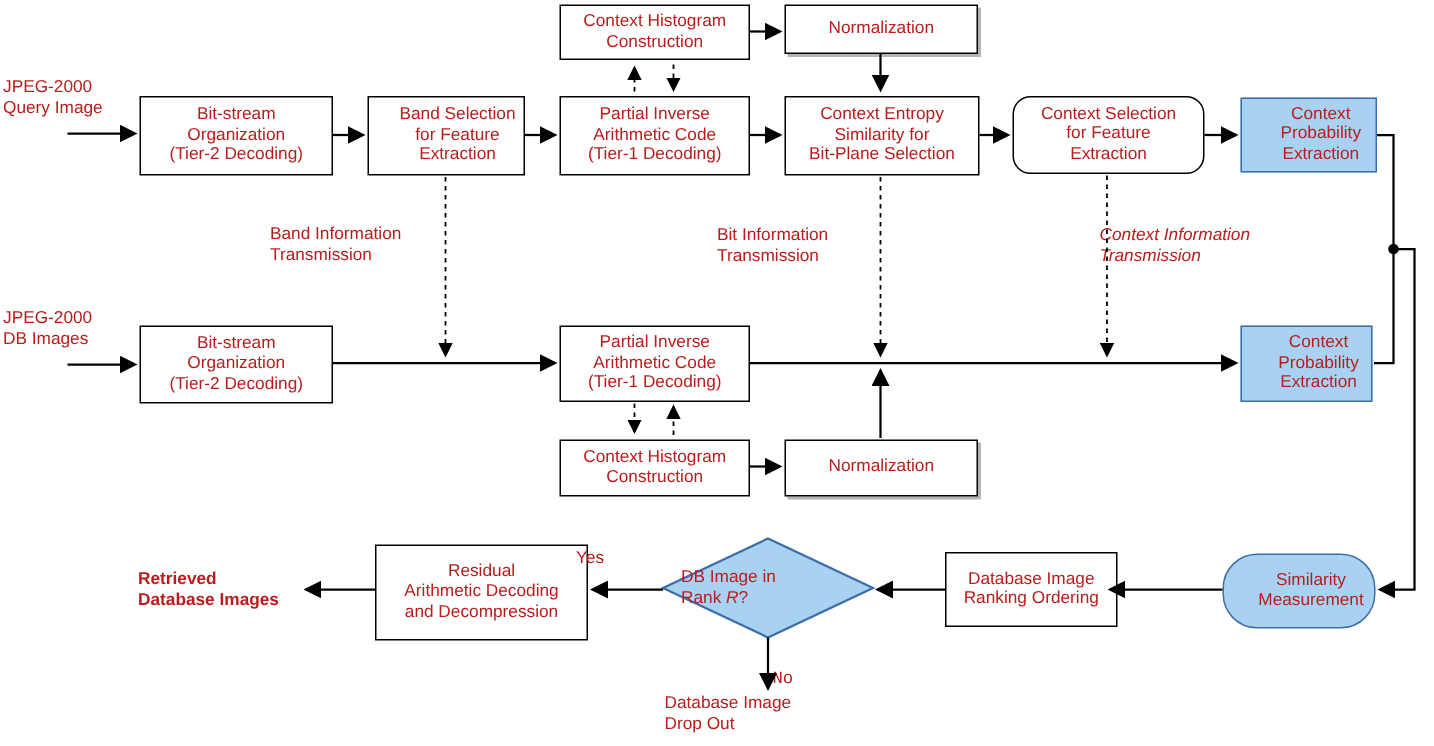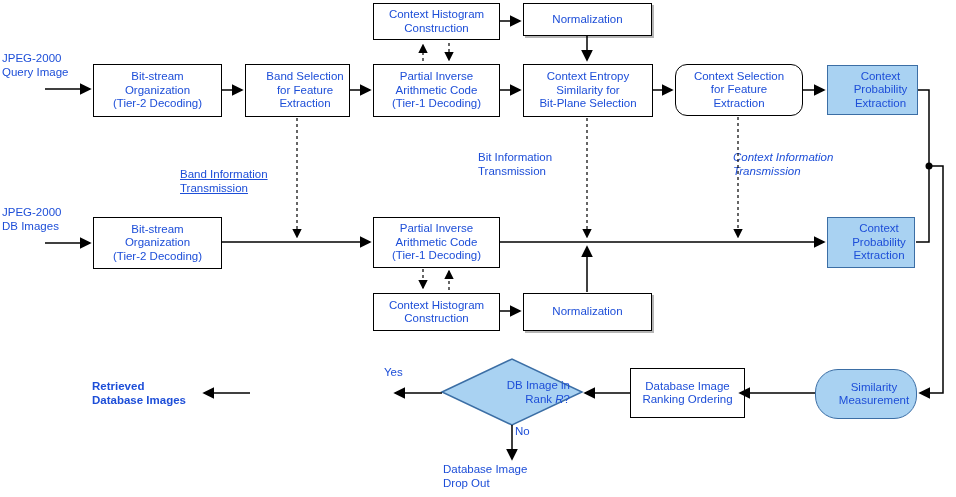--- a/index.html
+++ b/index.html
@@ -1,40 +1,40 @@
 <!DOCTYPE html>
 <html style="--hl-fill: #A9D2F2; --hl-border: #3B6EA5; --bg: #FFFFFF;"><head>
 <meta charset="utf-8">
 <style>
   html,body{margin:0;padding:0;background:#fff;}
   #canvas{
     position:relative;width:956px;height:497px;background:var(--bg,#fff);
     font-family:"Liberation Sans","DejaVu Sans",sans-serif;
-    color:#1d4ed8;overflow:hidden;
+    color:#b91c1c;overflow:hidden;
   }
   .node{
     position:absolute;box-sizing:border-box;
     background:#fff;border:1.5px solid #000;
     display:flex;align-items:center;justify-content:center;
     text-align:center;white-space:pre-line;
     font-size:11.5px;line-height:13.5px;
   }
   .node.hl{
     background:var(--hl-fill,#A9D2F2);
     border-color:var(--hl-border,#3B6EA5);
     padding-left:16px;
   }
   .node.shadow{box-shadow:2px 2px 0 rgba(120,120,120,.55);}
   .flabel{
     position:absolute;white-space:pre-line;
     font-size:11.5px;line-height:13.5px;
   }
   .diamond-text{
-    position:absolute;left:430px;top:379px;width:140px;
-    text-align:right;font-size:11.5px;line-height:13.5px;z-index:4;
+    position:absolute;left:454px;top:379px;width:140px;
+    text-align:left;font-size:11.5px;line-height:13.5px;z-index:4;
   }
   .diamond-text i{font-style:italic;}
   svg#wires{position:absolute;left:0;top:0;z-index:3;pointer-events:none;}
   .node,.flabel{z-index:2;}
 </style>
 </head>
 <body>
 
 <div id="canvas">
 
@@ -68,39 +68,42 @@
 Arithmetic Code
 (Tier-1 Decoding)</div>
   <div class="node hl" style="left:827px;top:217px;width:88px;height:51px;">Context
 Probability
 Extraction</div>
 
   <div class="node" style="left:373px;top:293px;width:127px;height:38px;">Context Histogram
 Construction</div>
   <div class="node shadow" style="left:523px;top:293px;width:129px;height:38px;">Normalization</div>
 
+  <div class="node" style="left:250px;top:363px;width:142px;height:64px;">Residual
+Arithmetic Decoding
+and Decompression</div>
   <div class="node" style="left:630px;top:368px;width:115px;height:50px;">Database Image
 Ranking Ordering</div>
   <div class="node hl" style="left:815px;top:369px;width:102px;height:50px;border-radius:23px;">Similarity
 Measurement</div>
 
   <div class="flabel" style="left:2px;top:52px;width:92px;">JPEG-2000
 Query Image</div>
   <div class="flabel" style="left:2px;top:206px;width:92px;">JPEG-2000
 DB Images</div>
-  <div class="flabel" style="left:180px;top:168px;width:125px;text-decoration:underline;">Band Information
+  <div class="flabel" style="left:180px;top:150px;width:125px;">Band Information
 Transmission</div>
   <div class="flabel" style="left:478px;top:151px;width:125px;">Bit Information
 Transmission</div>
   <div class="flabel" style="left:733px;top:151px;width:145px;font-style:italic;">Context Information
 Transmission</div>
   <div class="flabel" style="left:92px;top:380px;width:118px;font-weight:bold;">Retrieved
 Database Images</div>
   <div class="flabel" style="left:384px;top:366px;width:40px;">Yes</div>
-  <div class="flabel" style="left:515px;top:425px;width:40px;">No</div>
+  <div class="flabel" style="left:515px;top:446px;width:40px;font-family:Liberation Mono, monospace;">No</div>
   <div class="flabel" style="left:443px;top:463px;width:135px;">Database Image
 Drop Out</div>
 
   <div class="diamond-text"><span>DB Image in</span><br><span>Rank </span><i>R</i><span>?</span></div>
 
   <svg id="wires" width="956" height="497" viewBox="0 0 956 497">
     <defs>
       <marker id="ah" viewBox="0 0 10 10" refX="8.6" refY="5" markerWidth="8" markerHeight="8" orient="auto-start-reverse">
         <path d="M0 0 L10 5 L0 10 z" fill="#000"></path>
       </marker>

